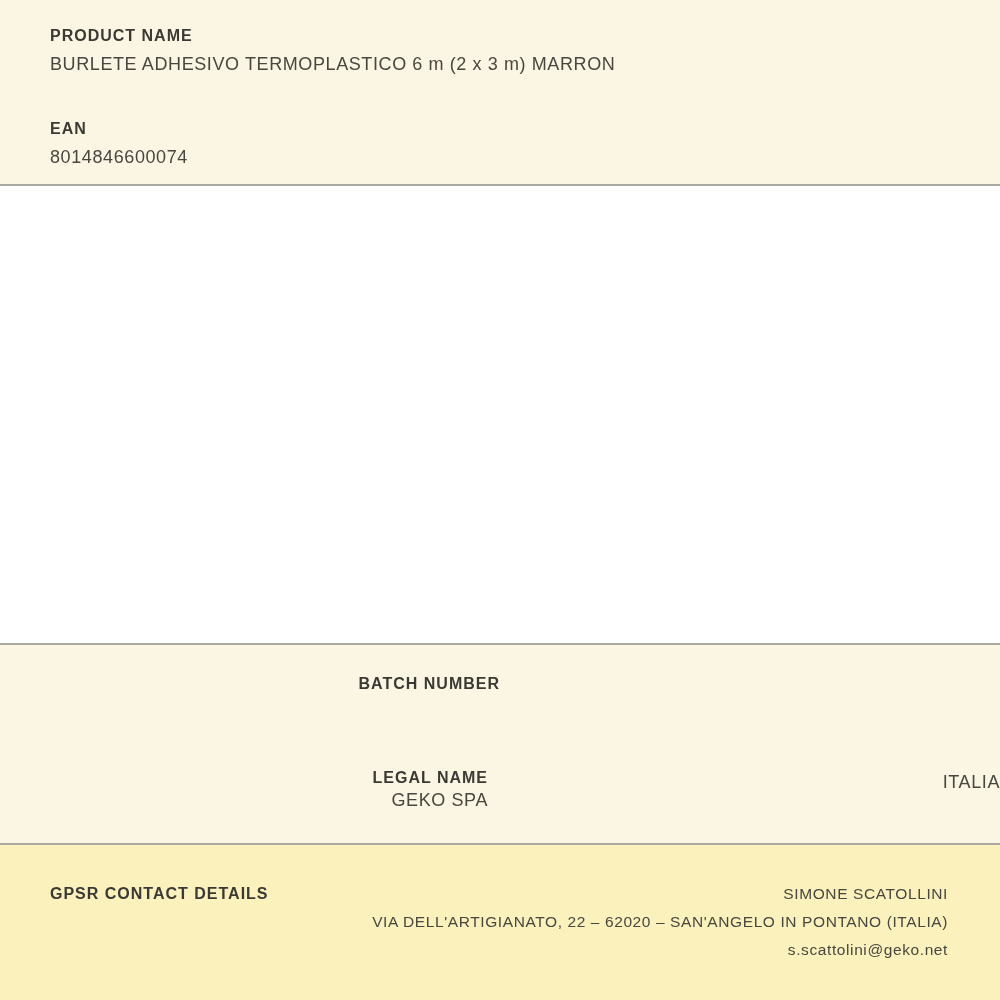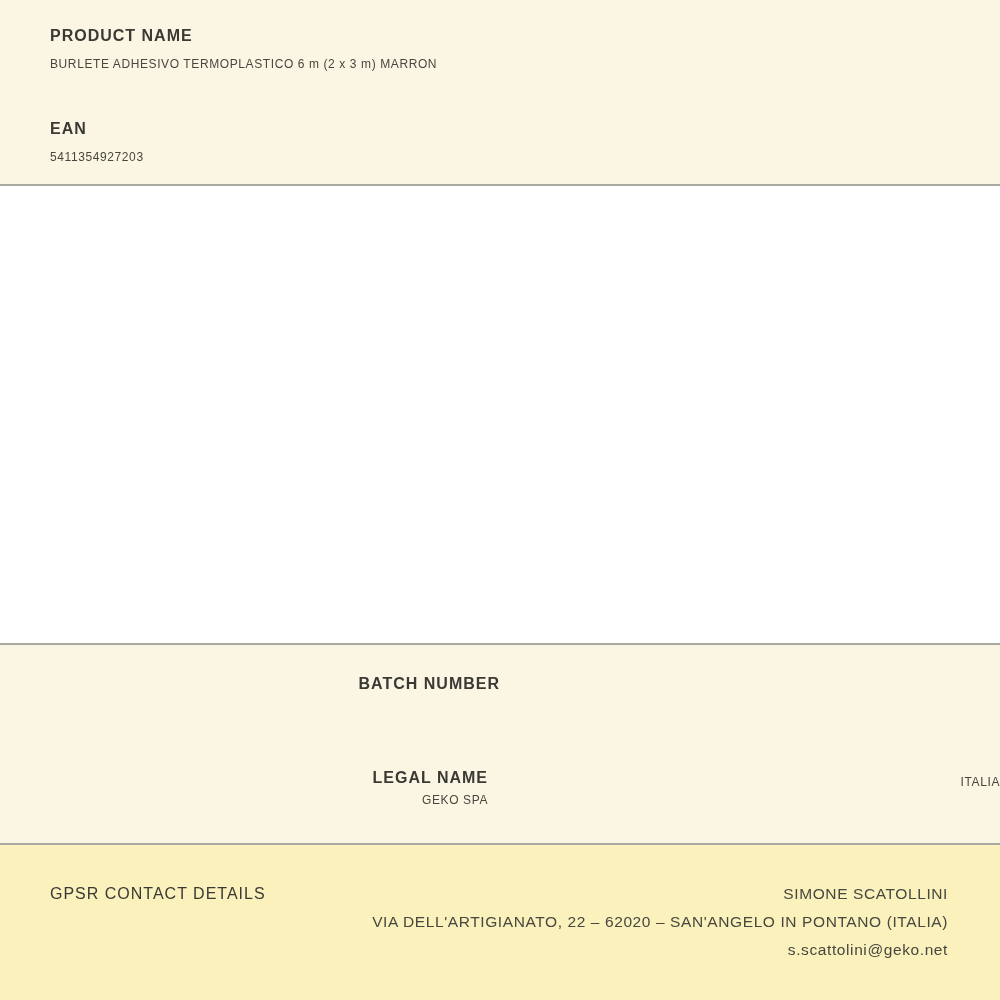--- a/index.html
+++ b/index.html
@@ -28,21 +28,21 @@
     padding: 27px 50px 0 50px;
   }
   .label {
     font-size: 16px;
     font-weight: bold;
     letter-spacing: 1px;
     line-height: 18px;
     color: var(--text-heading, #3A3933);
   }
   .value {
-    font-size: 12px;
+    font-size: 18px;
     font-weight: normal;
     letter-spacing: 0.6px;
     line-height: 19px;
     color: var(--text-value, #48473F);
     margin-top: 10px;
   }
   .field + .field { margin-top: 46px; }
   
   .sec-image {
     flex: none;
@@ -65,21 +65,21 @@
     flex: none;
     height: 155px;
     background: var(--section-yellow, #FAF1BD);
     padding: 40px 52px 0 50px;
     display: flex;
     justify-content: space-between;
     align-items: flex-start;
   }
   .contact-label {
     font-size: 16px;
-    font-weight: normal;
+    font-weight: bold;
     letter-spacing: 1px;
     line-height: 18px;
     color: var(--text-heading, #3A3933);
     white-space: nowrap;
   }
   .contact-info {
     text-align: right;
     font-size: 15.5px;
     letter-spacing: 0.6px;
     line-height: 28px;
@@ -93,21 +93,21 @@
 
 <div class="page">
 
   <section class="sec-top">
     <div class="field">
       <div class="label">PRODUCT NAME</div>
       <div class="value">BURLETE ADHESIVO TERMOPLASTICO 6 m (2 x 3 m) MARRON</div>
     </div>
     <div class="field">
       <div class="label">EAN</div>
-      <div class="value">5411354927203</div>
+      <div class="value">8014846600074</div>
     </div>
   </section>
 
   <div class="divider"></div>
 
   <section class="sec-image"></section>
 
   <div class="divider"></div>
 
   <section class="sec-details">

